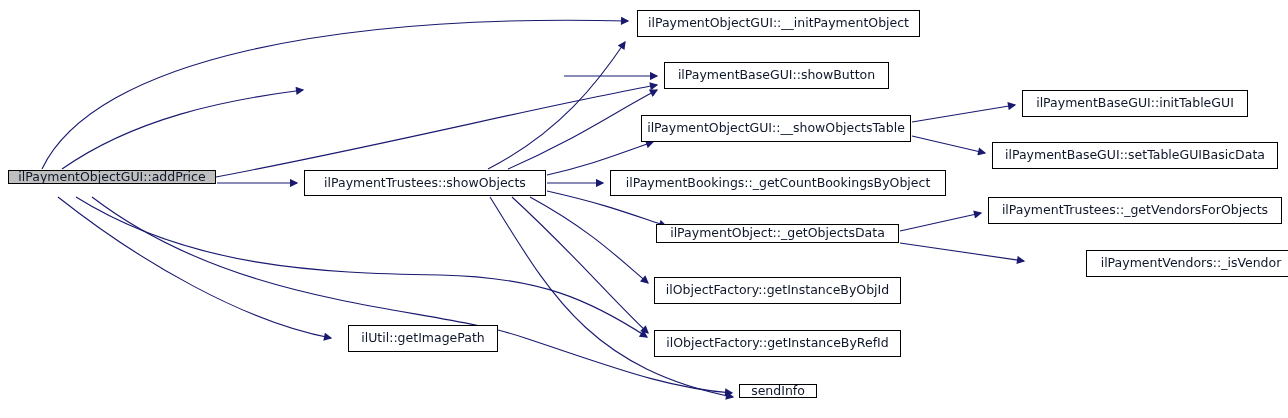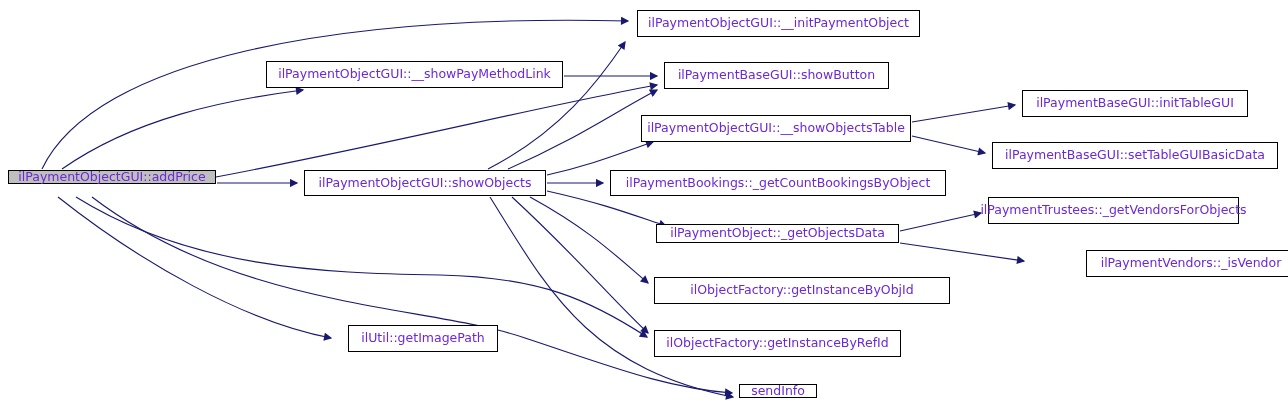--- a/index.html
+++ b/index.html
@@ -9,21 +9,21 @@
     background:#ffffff;
     font-family:"DejaVu Sans","Liberation Sans",sans-serif;
     overflow:hidden;
   }
   svg.edges{position:absolute;left:0;top:0;width:1288px;height:418px;}
   .node{
     position:absolute;
     box-sizing:border-box;
     background:#ffffff;
     border:1px solid #000000;
-    color:#6d28d9;
+    color:#0f172a;
     font-size:12.5px;
     line-height:1;
     display:flex;
     align-items:center;
     justify-content:center;
     white-space:nowrap;
     padding:0 4px;
     cursor:pointer;
   }
   .node.root{
@@ -60,43 +60,42 @@
     <path class="edge" marker-end="url(#arrow)" d="M512,197 C575,255 608,295 648,333"></path>
     <path class="edge" marker-end="url(#arrow)" d="M490,197 C548,290 588,368 733,397"></path>
     <path class="edge" marker-end="url(#arrow)" d="M912,122 L1015,105"></path>
     <path class="edge" marker-end="url(#arrow)" d="M912,136 L985,153"></path>
     <path class="edge" marker-end="url(#arrow)" d="M900,231 L981,213"></path>
     <path class="edge" marker-end="url(#arrow)" d="M900,243 L1024,261"></path>
   </svg>
 
   <div class="node root" style="left:8px;top:170px;width:208px;height:14px;">ilPaymentObjectGUI::addPrice</div>
 
-  <div class="node" style="left:266px;top:61px;width:297px;height:27px;">ilPaymentObjectGUI::__showPayMethodLink</div>
 
-  <div class="node" style="left:304px;top:170px;width:242px;height:26px;">ilPaymentObjectGUI::showObjects</div>
+  <div class="node" style="left:304px;top:170px;width:242px;height:26px;">ilPaymentTrustees::showObjects</div>
 
   <div class="node" style="left:338px;top:325px;width:150px;height:27px;margin-left:10px;">ilUtil::getImagePath</div>
 
   <div class="node" style="left:637px;top:10px;width:283px;height:27px;">ilPaymentObjectGUI::__initPaymentObject</div>
 
   <div class="node" style="left:664px;top:62px;width:225px;height:27px;">ilPaymentBaseGUI::showButton</div>
 
   <div class="node" style="left:641px;top:115px;width:270px;height:27px;">ilPaymentObjectGUI::__showObjectsTable</div>
 
   <div class="node" style="left:610px;top:170px;width:336px;height:26px;">ilPaymentBookings::_getCountBookingsByObject</div>
 
   <div class="node" style="left:656px;top:224px;width:243px;height:19px;">ilPaymentObject::_getObjectsData</div>
 
-  <div class="node" style="left:654px;top:277px;width:296px;height:27px;">ilObjectFactory::getInstanceByObjId</div>
+  <div class="node" style="left:654px;top:277px;width:247px;height:27px;">ilObjectFactory::getInstanceByObjId</div>
 
   <div class="node" style="left:654px;top:330px;width:247px;height:27px;">ilObjectFactory::getInstanceByRefId</div>
 
   <div class="node" style="left:739px;top:384px;width:78px;height:14px;">sendInfo</div>
 
   <div class="node" style="left:1022px;top:90px;width:226px;height:27px;">ilPaymentBaseGUI::initTableGUI</div>
 
   <div class="node" style="left:992px;top:142px;width:286px;height:27px;">ilPaymentBaseGUI::setTableGUIBasicData</div>
 
-  <div class="node" style="left:988px;top:197px;width:251px;height:27px;">ilPaymentTrustees::_getVendorsForObjects</div>
+  <div class="node" style="left:988px;top:197px;width:294px;height:27px;">ilPaymentTrustees::_getVendorsForObjects</div>
 
   <div class="node" style="left:1071px;top:250px;width:210px;height:27px;margin-left:15px;">ilPaymentVendors::_isVendor</div>
 
 </div>
 
 </body></html>

